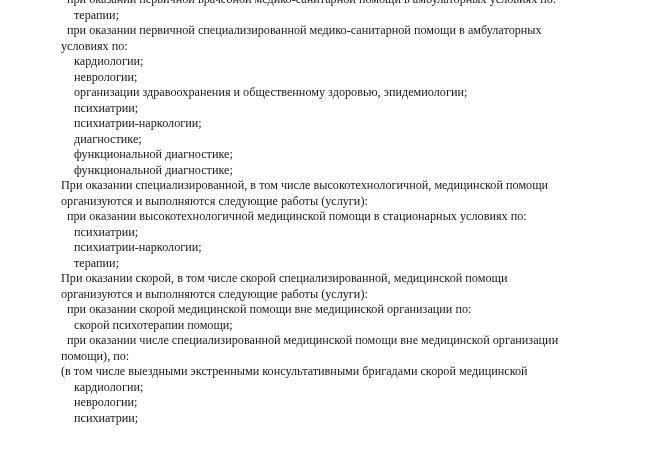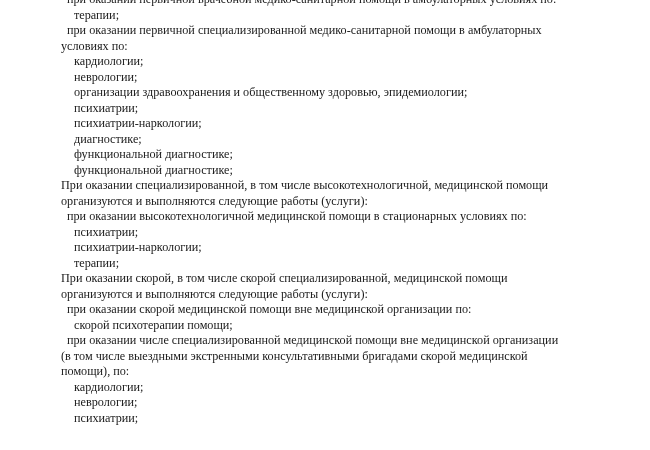--- a/index.html
+++ b/index.html
@@ -56,19 +56,19 @@
       <div class="line indent-0">организуются и выполняются следующие работы (услуги):</div>
       <div class="line indent-1">при оказании высокотехнологичной медицинской помощи в стационарных условиях по:</div>
       <div class="line indent-2">психиатрии;</div>
       <div class="line indent-2">психиатрии-наркологии;</div>
       <div class="line indent-2">терапии;</div>
       <div class="line indent-0">При оказании скорой, в том числе скорой специализированной, медицинской помощи</div>
       <div class="line indent-0">организуются и выполняются следующие работы (услуги):</div>
       <div class="line indent-1">при оказании скорой медицинской помощи вне медицинской организации по:</div>
       <div class="line indent-2">скорой психотерапии помощи;</div>
       <div class="line indent-1">при оказании числе специализированной медицинской помощи вне медицинской организации</div>
+      <div class="line indent-0">помощи), по:</div>
       <div class="line indent-0">(в том числе выездными экстренными консультативными бригадами скорой медицинской</div>
-      <div class="line indent-0">помощи), по:</div>
       <div class="line indent-2">кардиологии;</div>
       <div class="line indent-2">неврологии;</div>
       <div class="line indent-2">психиатрии;</div>
     </div>
 </div>
 
 </body></html>

